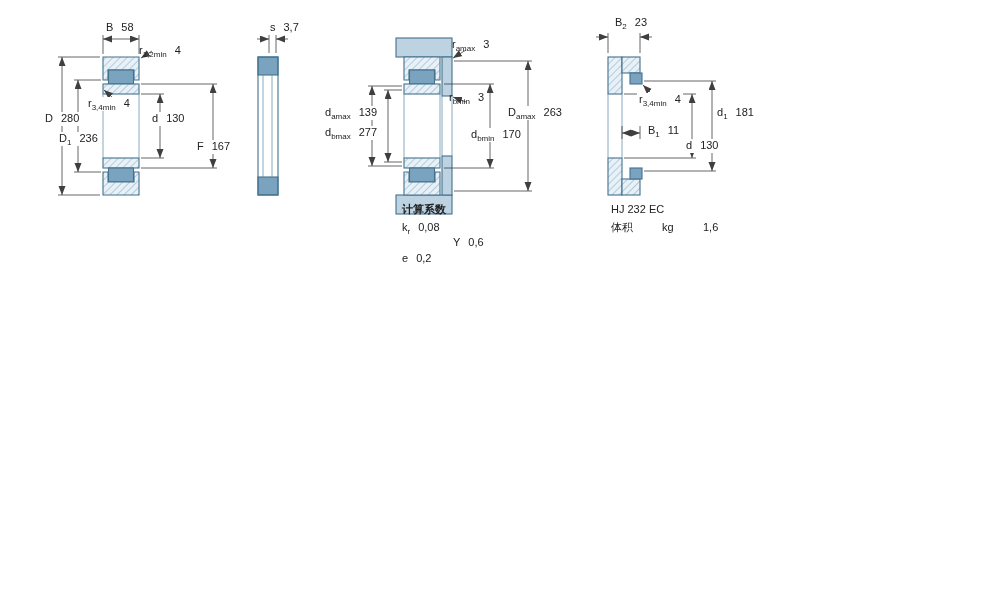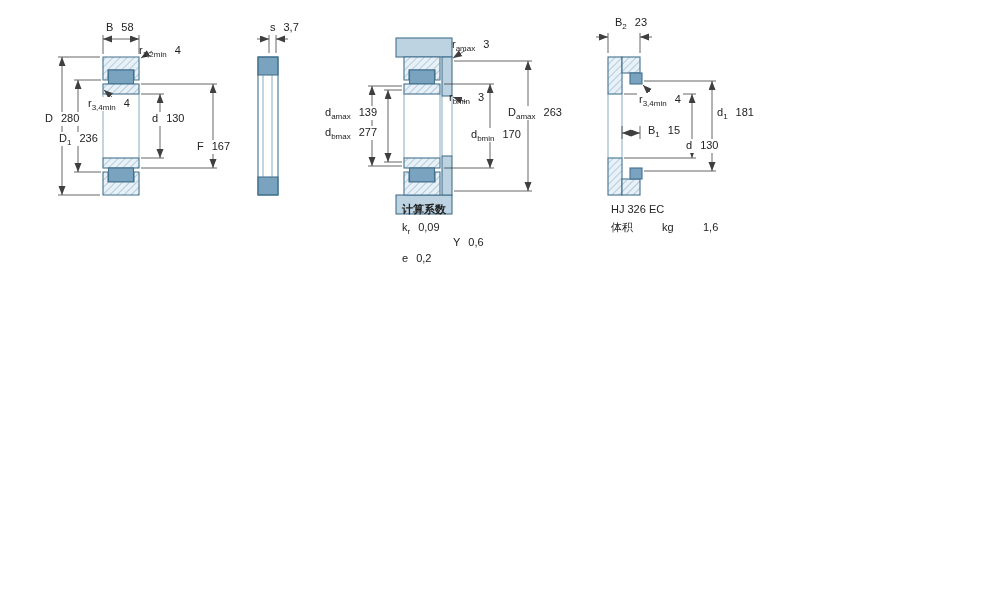--- a/index.html
+++ b/index.html
@@ -204,43 +204,43 @@
 </div>
 <div class="lbl bg" style="left:506px;top:106px">
   <span class="sym">D</span><span class="sub">amax</span><span class="val">263</span>
 </div>
 <div class="lbl bg" style="left:469px;top:128px">
   <span class="sym">d</span><span class="sub">bmin</span><span class="val">170</span>
 </div>
 
 <div class="lbl bold" style="left:402px;top:203px">计算系数</div>
 <div class="lbl" style="left:402px;top:221px">
-  <span class="sym">k</span><span class="sub">r</span><span class="val">0,09</span>
+  <span class="sym">k</span><span class="sub">r</span><span class="val">0,08</span>
 </div>
 <div class="lbl" style="left:402px;top:252px">
   <span class="sym">e</span><span class="val">0,2</span>
 </div>
 <div class="lbl" style="left:453px;top:236px">
   <span class="sym">Y</span><span class="val">0,6</span>
 </div>
 
 <div class="lbl" style="left:615px;top:16px">
   <span class="sym">B</span><span class="sub">2</span><span class="val">23</span>
 </div>
 <div class="lbl bg" style="left:637px;top:93px">
   <span class="sym">r</span><span class="sub">3,4min</span><span class="val">4</span>
 </div>
 <div class="lbl" style="left:717px;top:106px">
   <span class="sym">d</span><span class="sub">1</span><span class="val">181</span>
 </div>
 <div class="lbl" style="left:648px;top:124px">
-  <span class="sym">B</span><span class="sub">1</span><span class="val">15</span>
+  <span class="sym">B</span><span class="sub">1</span><span class="val">11</span>
 </div>
 <div class="lbl bg" style="left:684px;top:139px">
   <span class="sym">d</span><span class="sub"></span><span class="val">130</span>
 </div>
 
-<div class="lbl" style="left:611px;top:203px">HJ 326 EC</div>
+<div class="lbl" style="left:611px;top:203px">HJ 232 EC</div>
 <div class="lbl" style="left:611px;top:221px">体积</div>
 <div class="lbl" style="left:662px;top:221px">kg</div>
 <div class="lbl" style="left:703px;top:221px">1,6</div>
 
 </div>
 
 </body></html>

